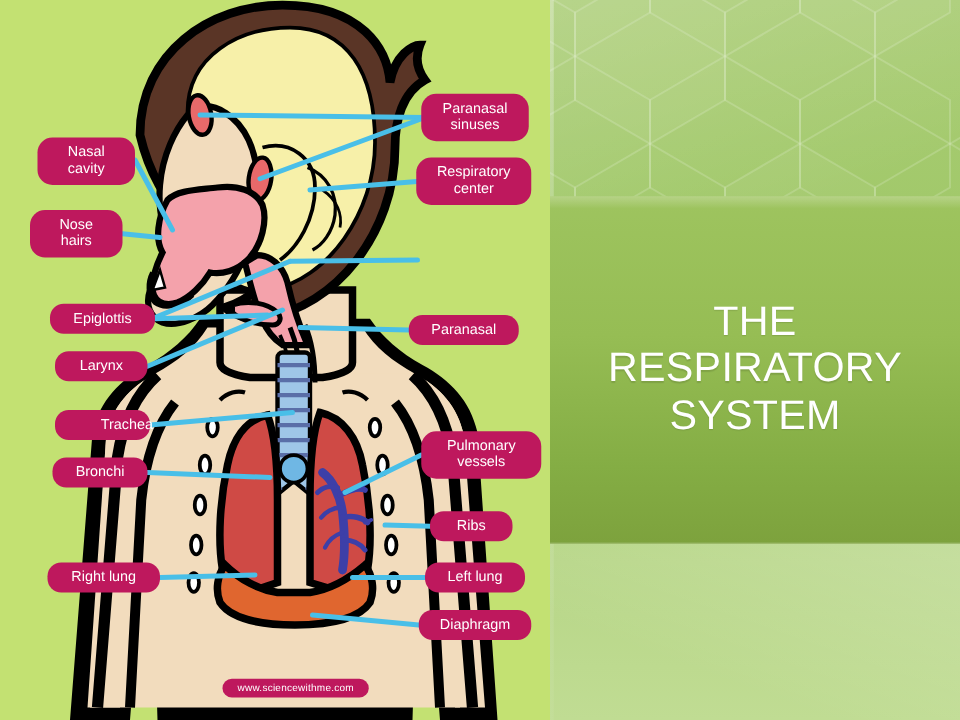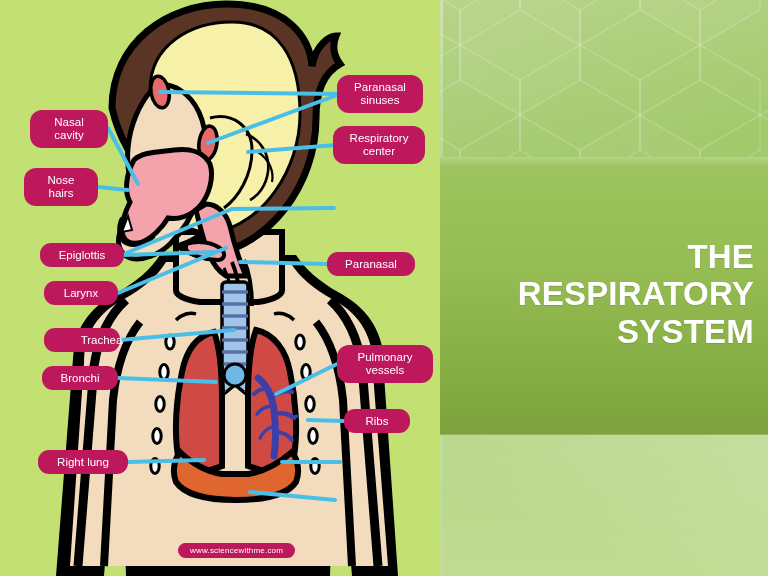--- a/index.html
+++ b/index.html
@@ -35,24 +35,24 @@
     display:flex;align-items:center;justify-content:center;
   }
   .title-band .band-top-fade{
     position:absolute;left:0;top:0;width:100%;height:10px;
     background:linear-gradient(180deg,rgba(255,255,255,.25),rgba(255,255,255,0));
   }
   .slide-title{
     position:relative;
     margin:0;padding:0 14px;
     width:100%;
-    text-align:right;
+    text-align:center;
     color:#ffffff;
     font-size:33px;
-    font-weight:bold;
+    font-weight:normal;
     line-height:1.14;
     letter-spacing:.2px;
     text-shadow:0 1px 1px rgba(0,0,0,.12);
     margin-top:-4px;
   }
   .panel-edge{
     position:absolute;left:0;top:0;width:3px;height:100%;
     background:linear-gradient(180deg,rgba(255,255,255,.30),rgba(255,255,255,.05));
   }
 
@@ -233,20 +233,22 @@
     <div class="label" style="left:38px;top:450px;width:90px;height:24px;">Right lung</div>
 
     <div class="label two-line" style="left:337px;top:75px;width:86px;height:38px;">Paranasal
 sinuses</div>
     <div class="label two-line" style="left:333px;top:126px;width:92px;height:38px;">Respiratory
 center</div>
     <div class="label" style="left:327px;top:252px;width:88px;height:24px;">Paranasal</div>
     <div class="label two-line" style="left:337px;top:345px;width:96px;height:38px;">Pulmonary
 vessels</div>
     <div class="label" style="left:344px;top:409px;width:66px;height:24px;">Ribs</div>
+    <div class="label" style="left:340px;top:450px;width:80px;height:24px;">Left lung</div>
+    <div class="label" style="left:335px;top:488px;width:90px;height:24px;">Diaphragm</div>
 
     <div class="watermark" style="left:178px;top:543px;">www.sciencewithme.com</div>
   </div>
 
   <div class="right-panel">
     <div class="hex-layer">
       <svg viewBox="0 0 328 576" preserveAspectRatio="none" xmlns="http://www.w3.org/2000/svg">
         <g fill="none" stroke="#ffffff" stroke-opacity="0.30" stroke-width="1.6">
           <path d="M-40 -60 L20 -95 L80 -60 L80 10 L20 45 L-40 10 Z"></path>
           <path d="M80 -60 L140 -95 L200 -60 L200 10 L140 45 L80 10 Z"></path>

